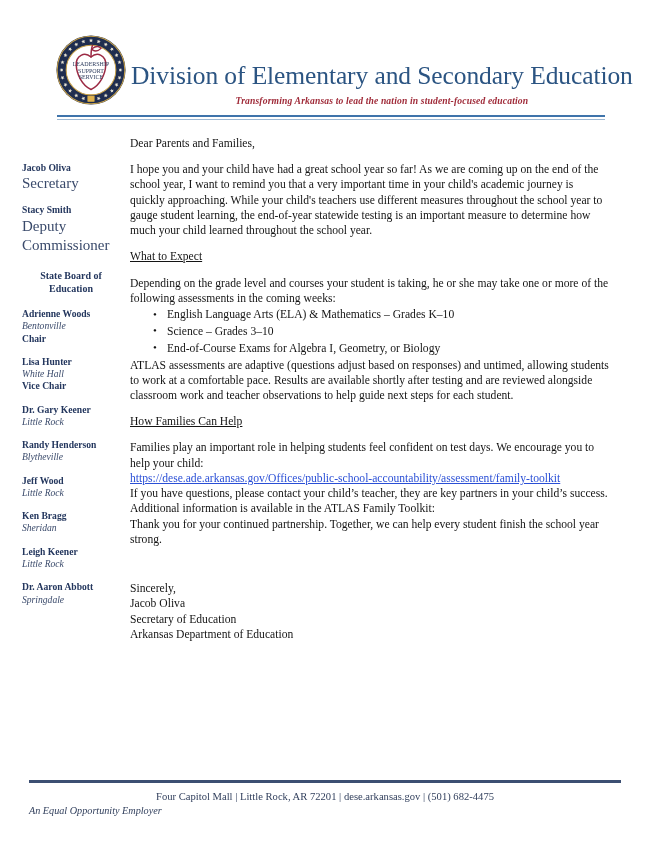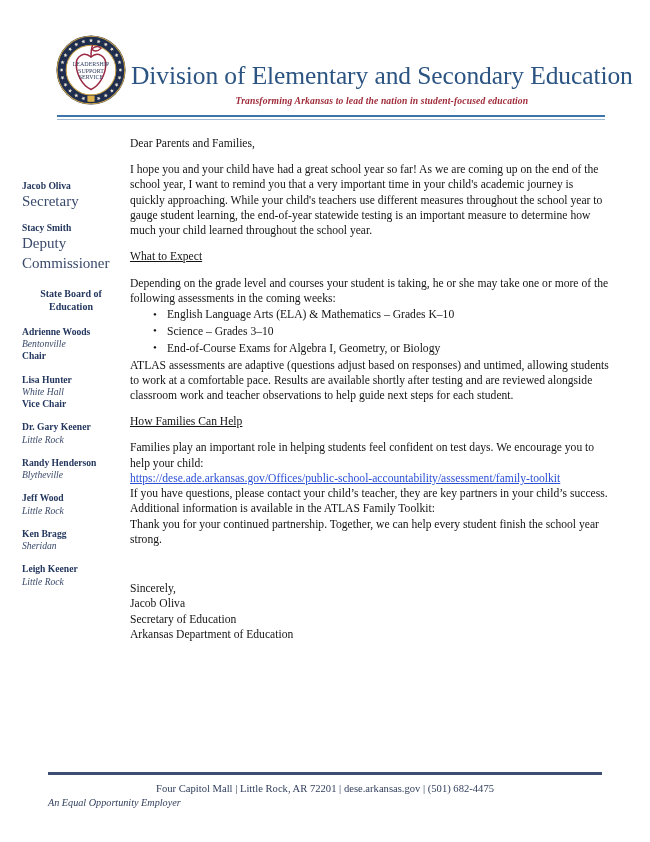--- a/index.html
+++ b/index.html
@@ -153,22 +153,22 @@
     text-decoration: underline;
     word-break: break-all;
   }
   .signoff { margin-top: 34px; }
   .signoff div { line-height: 1.33; }
 
   
   .footer {
     position: absolute;
     left: 0; right: 0;
-    bottom: 32px;
-    padding: 0 48px;
+    bottom: 24px;
+    padding: 0 29px;
   }
   .footer-rule {
     height: 2.5px;
     background: #3c4f72;
     margin-bottom: 7px;
   }
   .footer-line1 {
     text-align: center;
     font-size: 10.6px;
     color: #33415e;
@@ -328,20 +328,24 @@
           <div class="city">Little Rock</div>
         </div>
         <div class="officer">
           <div class="nm">Ken Bragg</div>
           <div class="city">Sheridan</div>
         </div>
         <div class="officer">
           <div class="nm">Leigh Keener</div>
           <div class="city">Little Rock</div>
         </div>
+        <div class="officer">
+          <div class="nm">Dr. Aaron Abbott</div>
+          <div class="city">Springdale</div>
+        </div>
       </div>
   </div>
 
   <div class="letter">
 
     <p>Dear Parents and Families,</p>
 
     <p>I hope you and your child have had a great school year so far! As we are coming up on the end of the school year, I want to remind you that a very important time in your child's academic journey is quickly approaching. While your child's teachers use different measures throughout the school year to gauge student learning, the end-of-year statewide testing is an important measure to determine how much your child learned throughout the school year.</p>
 
     <p class="section-head">What to Expect</p>

